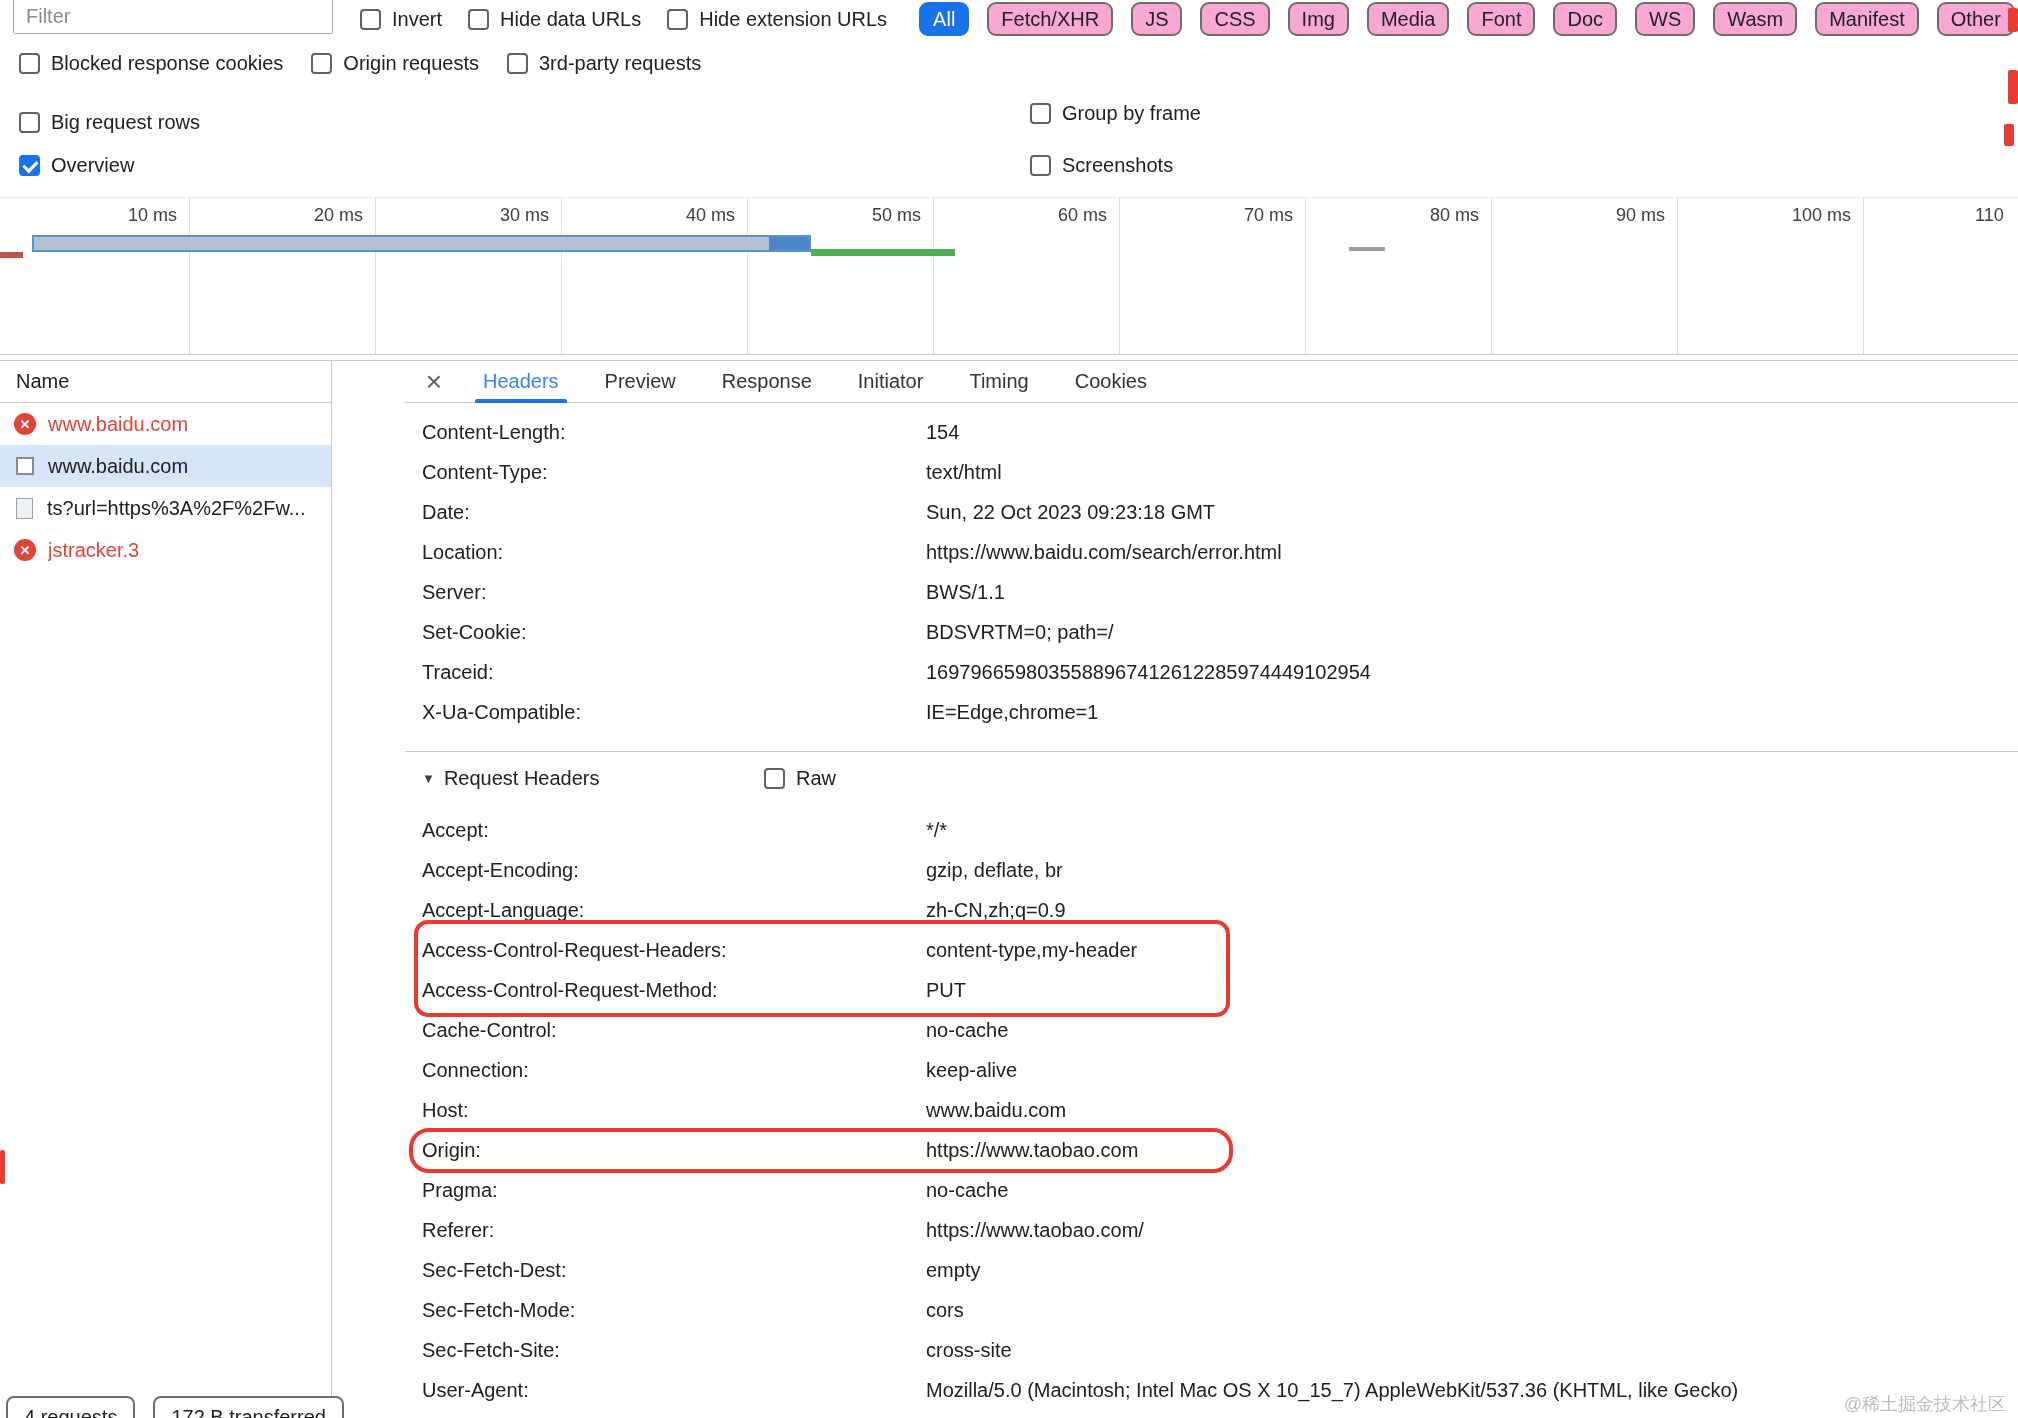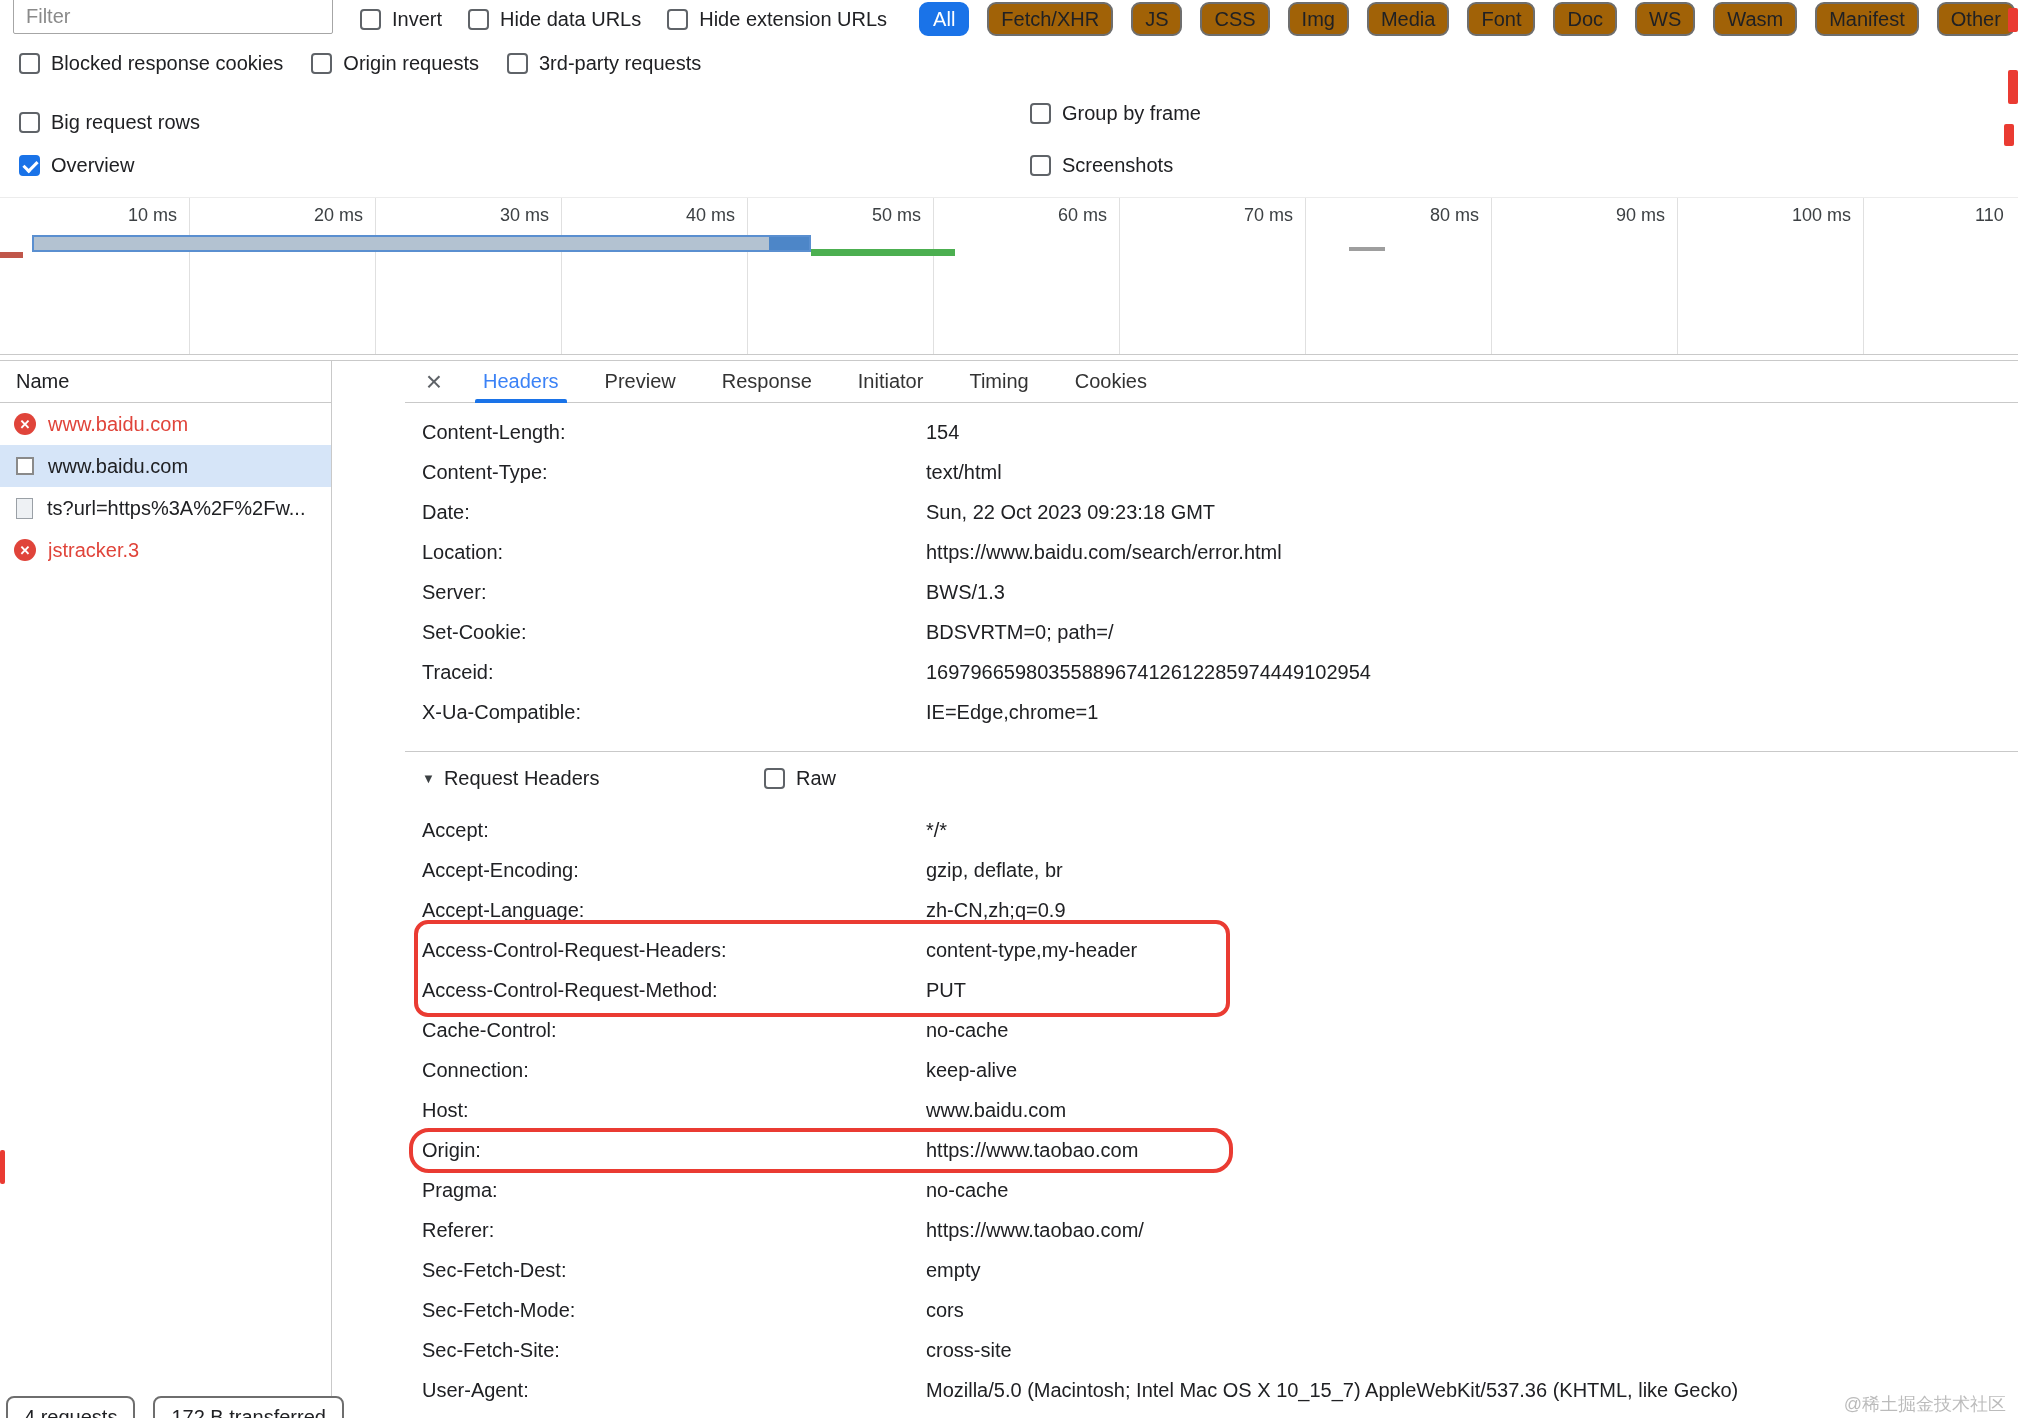--- a/index.html
+++ b/index.html
@@ -25,21 +25,21 @@
   .cb-item{display:flex;align-items:center;gap:11px;font-size:20px;white-space:nowrap;cursor:default;}
   .cb{width:21px;height:21px;border:2px solid #5f6368;border-radius:4px;background:#fff;flex:none;position:relative;}
   .cb.checked{background:#1a73e8;border-color:#1a73e8;}
   .cb.checked::after{
     content:"";position:absolute;left:5px;top:1px;width:6px;height:11px;
     border:solid #fff;border-width:0 3px 3px 0;transform:rotate(45deg);
   }
   .pills{display:flex;gap:18px;margin-left:6px;}
   .pill{
     display:flex;align-items:center;height:34px;padding:0 12px;border:2px solid #6e6e6e;
-    border-radius:9px;font-size:20px;white-space:nowrap;background:#a16207;
+    border-radius:9px;font-size:20px;white-space:nowrap;background:#f9a8d4;
   }
   .pill.active{background:#1a73e8;border-color:#1a73e8;color:#fff;}
   
   .timeline{
     position:absolute;left:0;top:197px;width:2018px;height:158px;
     border-top:1px solid #ececec;border-bottom:1px solid #c9c9c9;background:#fff;
   }
   .gl{position:absolute;top:0;bottom:0;width:1px;background:#e0e0e0;}
   .tl-label{position:absolute;top:7px;width:90px;text-align:right;font-size:18px;color:#3c4043;white-space:nowrap;}
   .tl-label.last{width:60px;text-align:left;}
@@ -252,21 +252,21 @@
         <div class="kv-row">
           <span class="kv-key">Date:</span>
           <span class="kv-val">Sun, 22 Oct 2023 09:23:18 GMT</span>
         </div>
         <div class="kv-row">
           <span class="kv-key">Location:</span>
           <span class="kv-val">https://www.baidu.com/search/error.html</span>
         </div>
         <div class="kv-row">
           <span class="kv-key">Server:</span>
-          <span class="kv-val">BWS/1.3</span>
+          <span class="kv-val">BWS/1.1</span>
         </div>
         <div class="kv-row">
           <span class="kv-key">Set-Cookie:</span>
           <span class="kv-val">BDSVRTM=0; path=/</span>
         </div>
         <div class="kv-row">
           <span class="kv-key">Traceid:</span>
           <span class="kv-val">1697966598035588967412612285974449102954</span>
         </div>
         <div class="kv-row">

